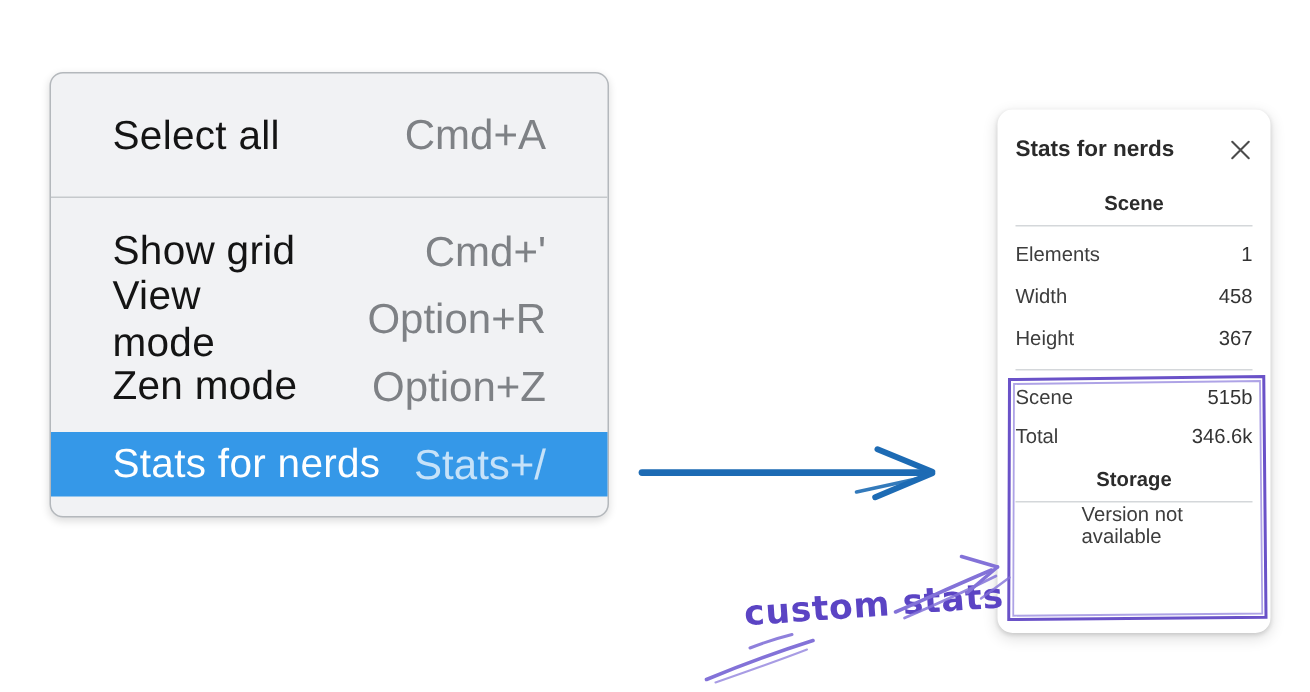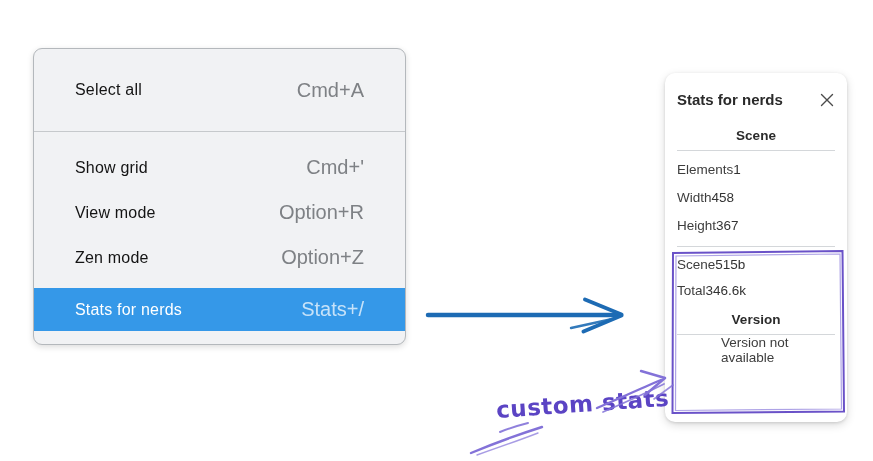--- a/index.html
+++ b/index.html
@@ -13,22 +13,22 @@
   .menu{
     position:absolute;left:33px;top:48px;width:373px;height:297px;
     box-sizing:border-box;background:#f1f2f4;
     border:1px solid #b4b8bc;border-radius:9px;
     box-shadow:0 2px 6px rgba(0,0,0,.14);
   }
   .menu-row{
     display:flex;align-items:center;justify-content:space-between;
     padding:0 41px;box-sizing:border-box;
   }
-  .menu-row .label{font-size:16px;color:#141414;letter-spacing:.2px;}
-  .menu-row .shortcut{font-size:20px;color:#7e8185;}
+  .menu-row .label{font-size:27px;color:#141414;letter-spacing:.2px;}
+  .menu-row .shortcut{font-size:28px;color:#7e8185;}
   .menu-row.first{height:82px;}
   .menu-sep{border:none;border-top:1px solid #c6c9cc;margin:0;}
   .menu-group{padding-top:13px;}
   .menu-row.std{height:45px;gap:40px;}
   .menu-row.selected{
     height:43px;margin-top:8px;background:#3598e8;
   }
   .menu-row.selected .label{color:#ffffff;}
   .menu-row.selected .shortcut{color:rgba(255,255,255,.72);}
 
@@ -52,21 +52,21 @@
     text-align:center;font-weight:bold;color:#2b2b2b;
     font-size:13.5px;
   }
   .sec-heading.scene{margin-top:20px;}
   .sec-heading.storage{margin-top:10px;}
   .sec-heading.version{margin-top:9px;}
   .panel hr{
     border:none;border-top:1px solid #d4d7da;margin:7px 0 4px;
   }
   .stat-row{
-    display:flex;align-items:center;justify-content:flex-start;
+    display:flex;align-items:center;justify-content:space-between;
     height:28px;color:#3d3d3d;
   }
   .storage-rows .stat-row{height:26px;}
   .stat-row .val{color:#333333;}
   .version-note{margin-top:4px;color:#3d3d3d;height:22px;display:flex;align-items:center;padding-left:44px;}
 
   
   .overlay{
     position:absolute;left:0;top:0;width:873px;height:461px;
     pointer-events:none;
@@ -139,21 +139,21 @@
     <div class="stat-row">
       <span>Scene</span>
       <span class="val">515b</span>
     </div>
     <div class="stat-row">
       <span>Total</span>
       <span class="val">346.6k</span>
     </div>
   </div>
 
-  <div class="sec-heading version">Version</div>
+  <div class="sec-heading version">Storage</div>
   <hr>
   <div class="version-note">Version not available</div>
 </div>
 
 <div class="annotation-text">custom stats</div>
 
 <svg class="overlay" viewBox="0 0 873 461">
 
   <g stroke="#1d6bb4" fill="none" stroke-linecap="round" stroke-linejoin="round">
     <path d="M428 315 H617" stroke-width="4.5"></path>

